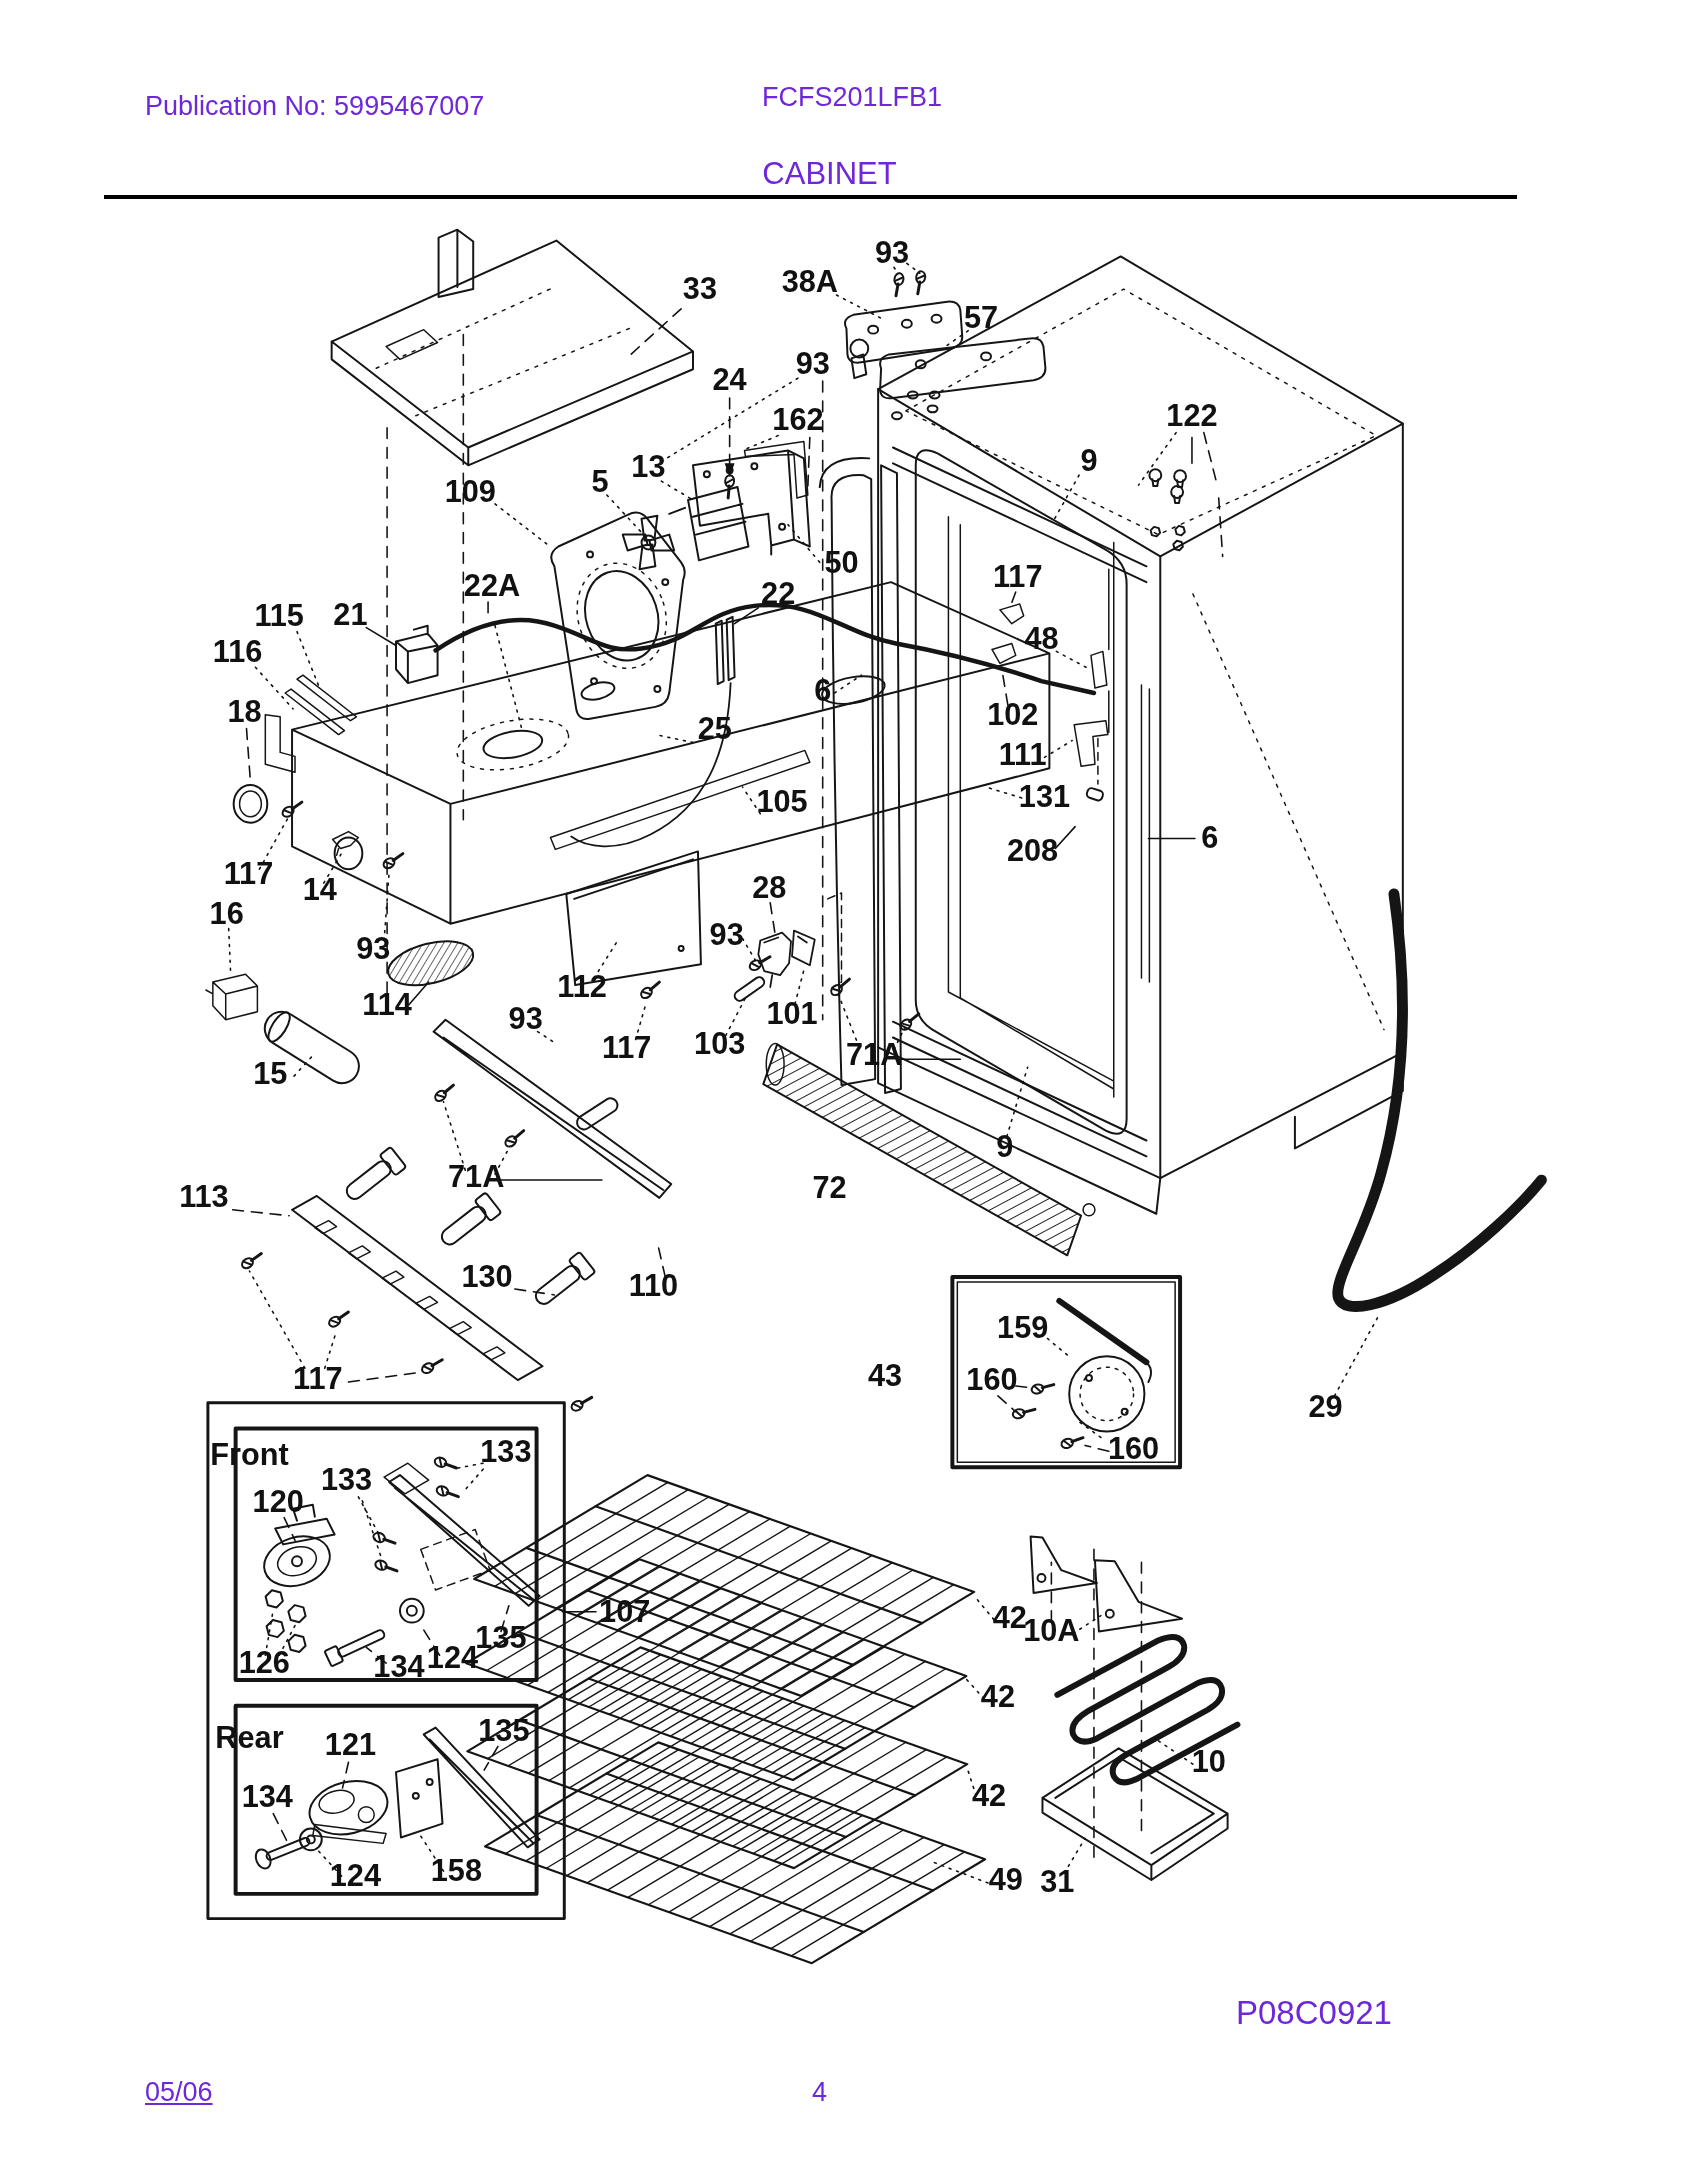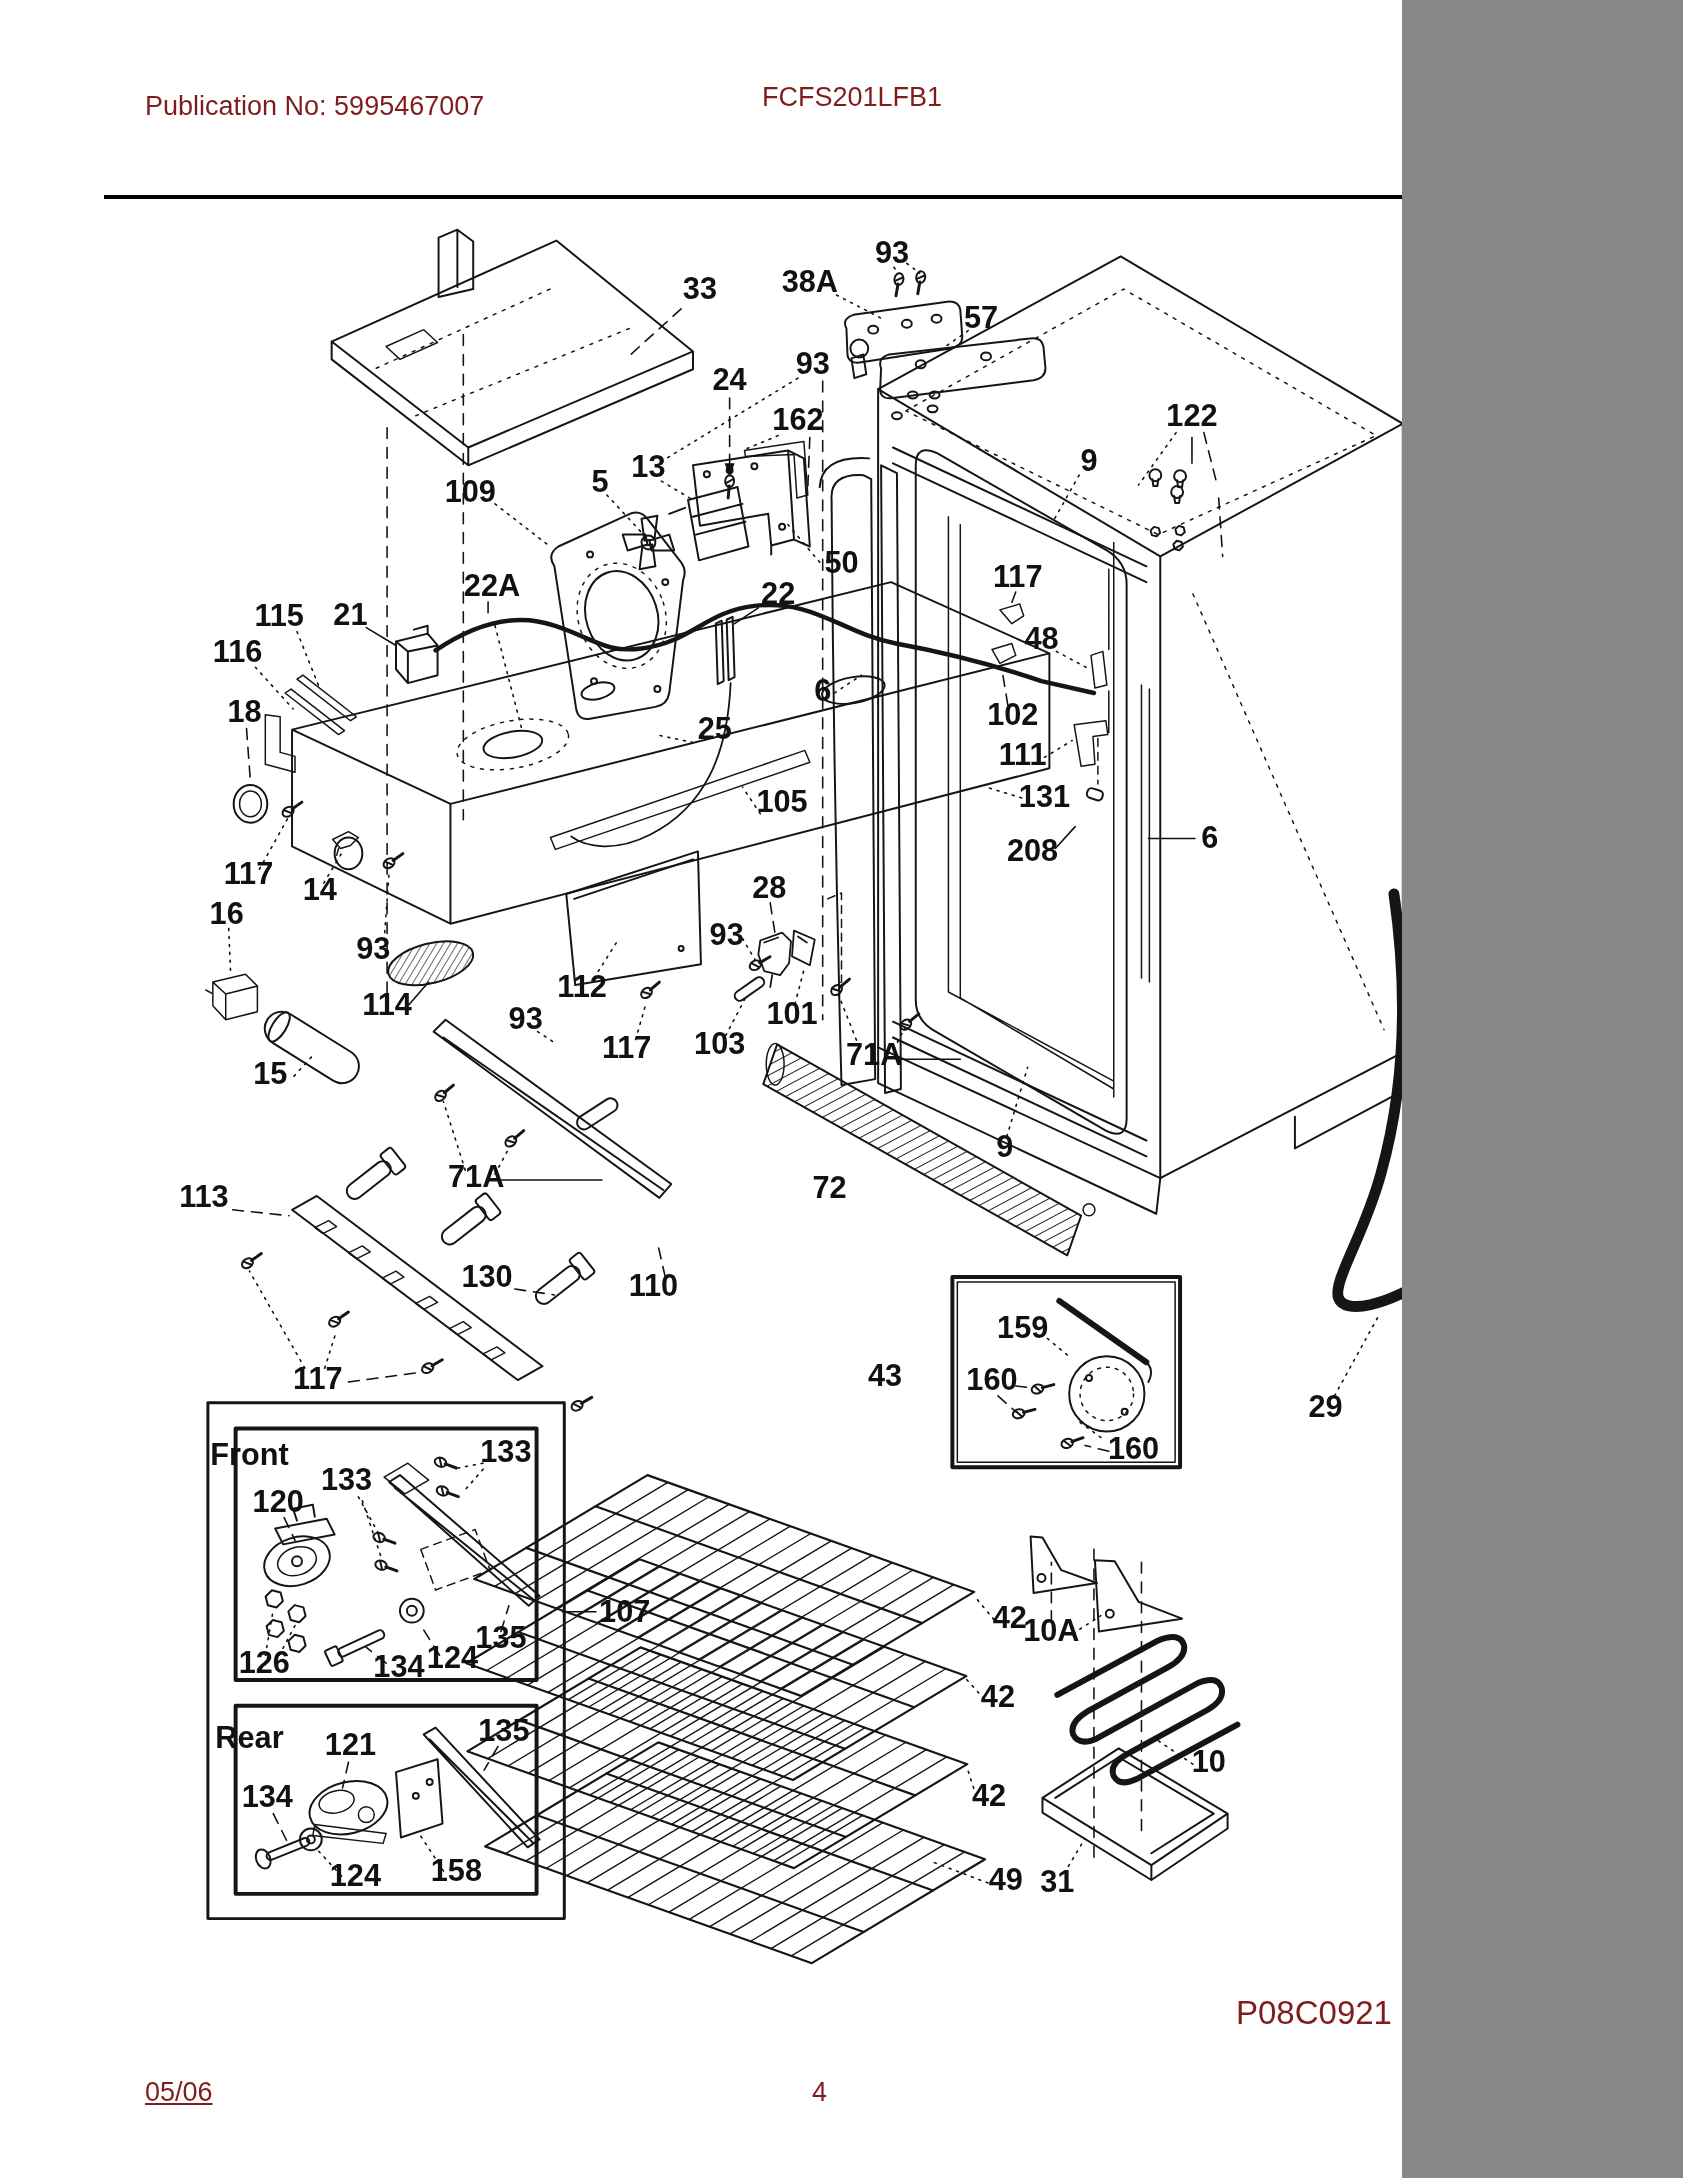--- a/index.html
+++ b/index.html
@@ -1,35 +1,36 @@
 <!DOCTYPE html>
 <html><head>
 <meta charset="utf-8">
 <style>
   html,body{margin:0;padding:0;background:#888;}
-  .page{position:relative;width:1402px;height:2178px;background:#ffffff;
-        font-family:"Liberation Sans",sans-serif;color:#7f1d1d;overflow:hidden;}
+  .page{position:relative;width:1683px;height:2178px;background:#ffffff;
+        font-family:"Liberation Sans",sans-serif;color:#6d28d9;overflow:hidden;}
   .hdr{position:absolute;font-size:27px;white-space:nowrap;}
   #pub{left:145px;top:91px;}
   #model{left:762px;top:82px;}
   #title{left:0;top:156px;width:1659px;text-align:center;font-size:31px;}
   #rule{position:absolute;left:104px;top:195px;width:1413px;height:4px;background:#000;}
   #dcode{position:absolute;left:1236px;top:1994px;font-size:33px;}
   #fdate{position:absolute;left:145px;top:2077px;font-size:27px;text-decoration:underline;}
   #fpage{position:absolute;left:812px;top:2077px;font-size:27px;}
   svg{position:absolute;left:0;top:0;}
   svg text{font-family:"Liberation Sans",sans-serif;font-weight:700;font-size:31px;
            fill:#111;stroke:none;text-anchor:middle;}
 </style>
 </head>
 <body>
 
 <div class="page">
   <div class="hdr" id="pub">Publication No: 5995467007</div>
   <div class="hdr" id="model">FCFS201LFB1</div>
+  <div class="hdr" id="title">CABINET</div>
   <div id="rule"></div>
 
   <svg width="1683" height="2178" viewBox="0 0 1700 2200">
     <defs>
       <pattern id="xh" width="6" height="6" patternUnits="userSpaceOnUse" patternTransform="rotate(45)">
         <line x1="0" y1="0" x2="0" y2="6" stroke="#222" stroke-width="1.4"></line>
       </pattern>
       <pattern id="fin" width="9" height="9" patternUnits="userSpaceOnUse" patternTransform="rotate(62)">
         <line x1="0" y1="0" x2="0" y2="9" stroke="#222" stroke-width="2"></line>
       </pattern>

